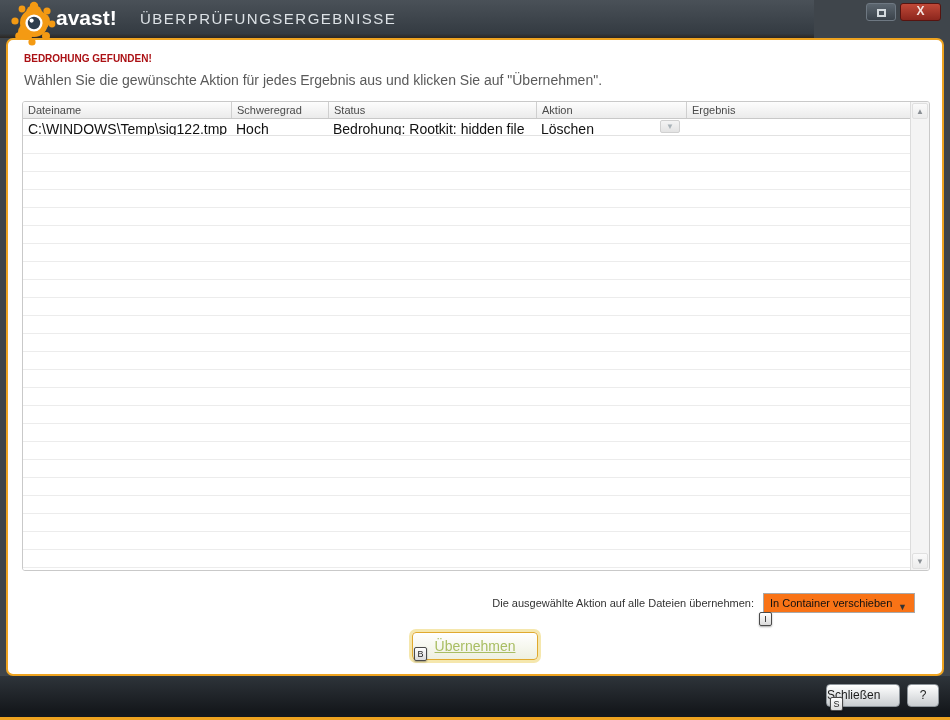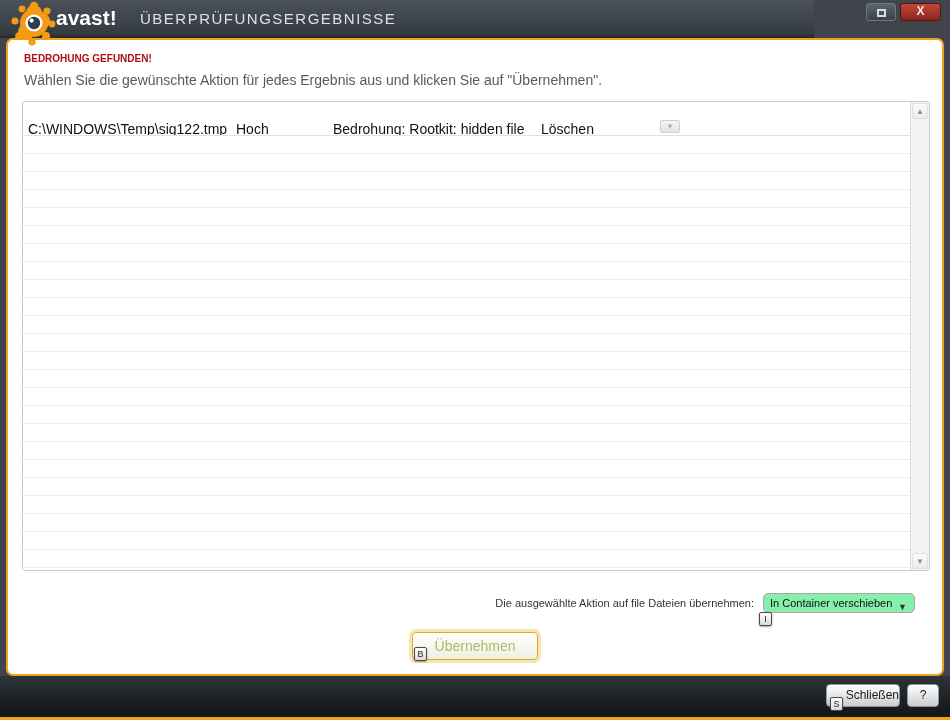--- a/index.html
+++ b/index.html
@@ -105,54 +105,54 @@
   
   .apply-row {
     position:absolute; left:0; top:553px; width:938px; height:22px;
   }
   .apply-label {
     position:absolute; right:192px; top:4px;
     font-size:11px; color:#333; white-space:nowrap;
   }
   .apply-select {
     position:absolute; right:31px; top:0; width:152px; height:20px;
-    background:#86efac; border:1px solid #a9a9a9; border-radius:5px;
+    background:#f97316; border:1px solid #a9a9a9; border-radius:0;
     font-size:11px; color:#111; line-height:18px; padding-left:6px; cursor:pointer;
   }
   .apply-select .sel-arrow {
     position:absolute; right:7px; top:4px; font-size:9px; color:#333;
   }
   .key-badge {
     position:absolute;
     width:13px; height:14px; background:linear-gradient(#ffffff,#dadada);
     border:1px solid #4a4a4a; border-radius:2px;
     font-size:9px; color:#222; text-align:center; line-height:13px;
     box-shadow:0 1px 2px rgba(0,0,0,0.35); z-index:6;
   }
   .badge-i { right:170px; top:572px; }
   .apply-btn {
     position:absolute; left:404px; top:592px; width:126px; height:28px;
     background:linear-gradient(#ffffff,#eef0e0);
     border:1px solid #e0a92e; border-radius:4px;
     box-shadow:0 0 0 3px #f5e7ad;
-    color:#a8bd62; font-size:14px; text-align:center; line-height:26px; cursor:pointer;
+    color:#a8bd62; font-size:14px; text-align:center; line-height:26px; cursor:pointer;text-decoration:underline;
   }
   .badge-b { left:406px; top:607px; }
 
   
   .footer {
     position:absolute; left:0; bottom:0; width:950px; height:44px;
     background:linear-gradient(#2e343a,#15181c 85%);
     border-bottom:3px solid #eea320;
   }
   .close-btn {
     position:absolute; left:826px; top:8px; width:74px; height:23px;
     background:linear-gradient(#ffffff,#c9cdd0);
     border:1px solid #8e959b; border-radius:4px;
-    font-size:12px; color:#1c1c1c; text-align:right; line-height:21px; cursor:pointer;
+    font-size:12px; color:#1c1c1c; text-align:left; line-height:21px; cursor:pointer;
   }
   .help-btn {
     position:absolute; left:907px; top:8px; width:32px; height:23px;
     background:linear-gradient(#ffffff,#c9cdd0);
     border:1px solid #8e959b; border-radius:4px;
     font-size:12px; color:#1c1c1c; text-align:center; line-height:21px; cursor:pointer;
   }
   .badge-s { left:830px; top:21px; }
 </style>
 </head>
@@ -186,20 +186,27 @@
     <div class="sq"></div>
   </div>
   <div class="btn-close">X</div>
 </div>
 
 <div class="panel">
   <div class="heading">BEDROHUNG GEFUNDEN!</div>
   <div class="subtitle">Wählen Sie die gewünschte Aktion für jedes Ergebnis aus und klicken Sie auf "Übernehmen".</div>
 
   <div class="rtable">
+    <div class="thead">
+      <div class="th c1">Dateiname</div>
+      <div class="th c2">Schweregrad</div>
+      <div class="th c3">Status</div>
+      <div class="th c4">Aktion</div>
+      <div class="th c5">Ergebnis</div>
+    </div>
 
     <div class="trow">
       <div class="td c1">C:\WINDOWS\Temp\sig122.tmp</div>
       <div class="td c2">Hoch</div>
       <div class="td c3">Bedrohung: Rootkit: hidden file</div>
       <div class="td c4">
         <span>Löschen</span>
         <span class="combo-btn arrow-down"></span>
       </div>
       <div class="td c5"></div>
@@ -207,21 +214,21 @@
 
     <div class="empty-rows"></div>
 
     <div class="vscroll">
       <div class="sbtn up arrow-up"></div>
       <div class="sbtn down arrow-down"></div>
     </div>
   </div>
 
   <div class="apply-row">
-    <div class="apply-label">Die ausgewählte Aktion auf file Dateien übernehmen:</div>
+    <div class="apply-label">Die ausgewählte Aktion auf alle Dateien übernehmen:</div>
     <div class="apply-select">
       <span>In Container verschieben</span>
       <span class="sel-arrow arrow-down"></span>
     </div>
   </div>
   <div class="key-badge badge-i">I</div>
 
   <div class="apply-btn">Übernehmen</div>
   <div class="key-badge badge-b">B</div>
 </div>

